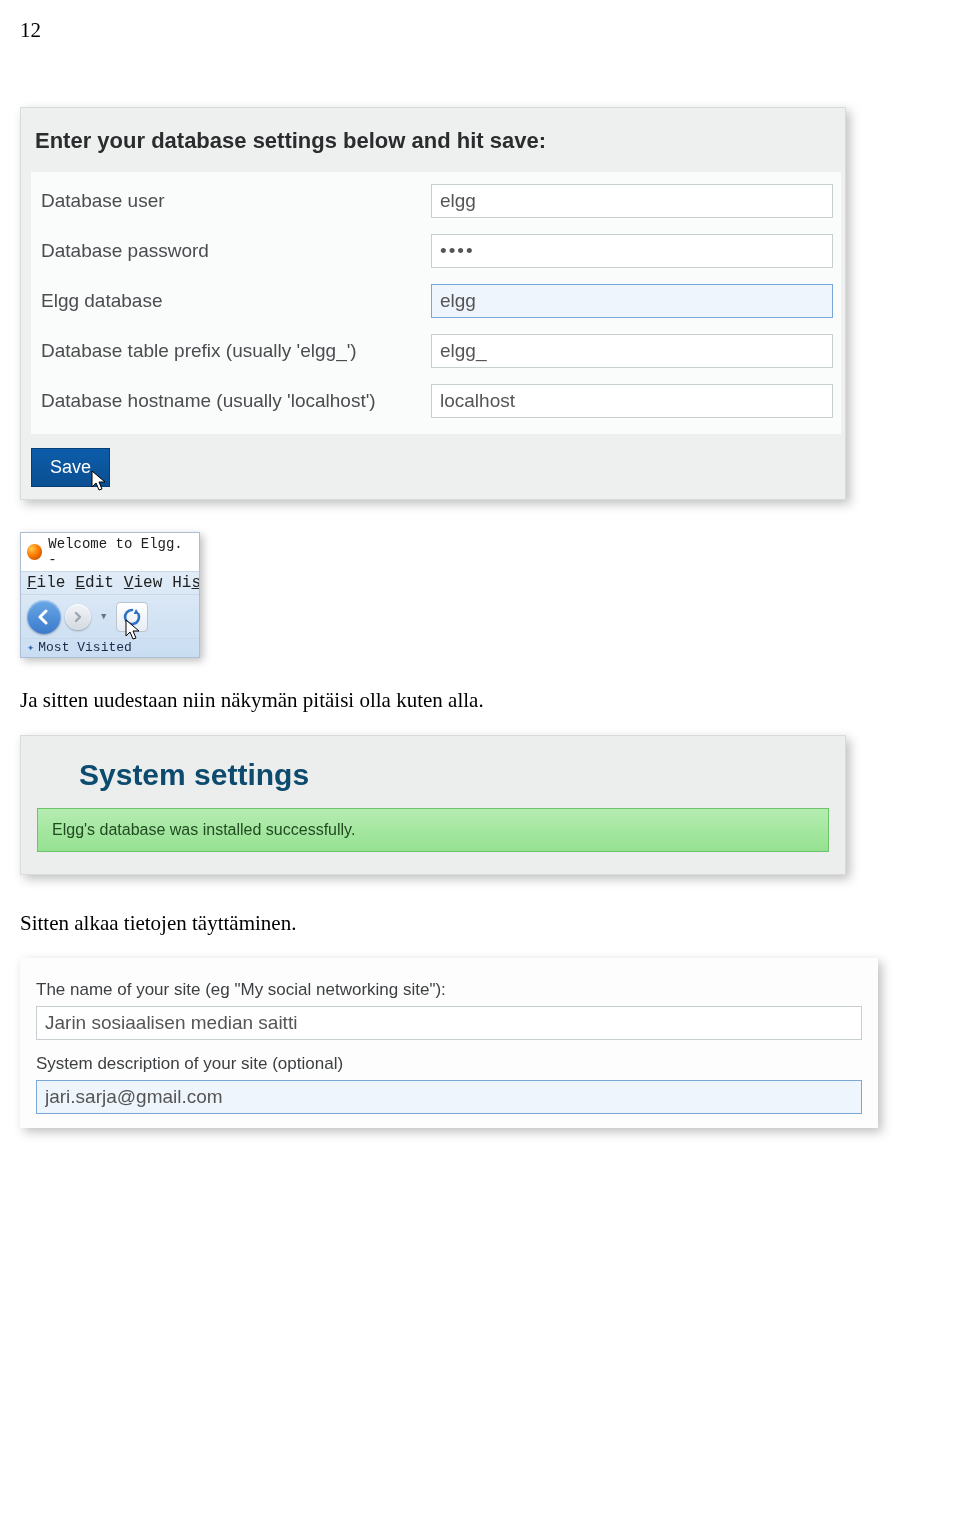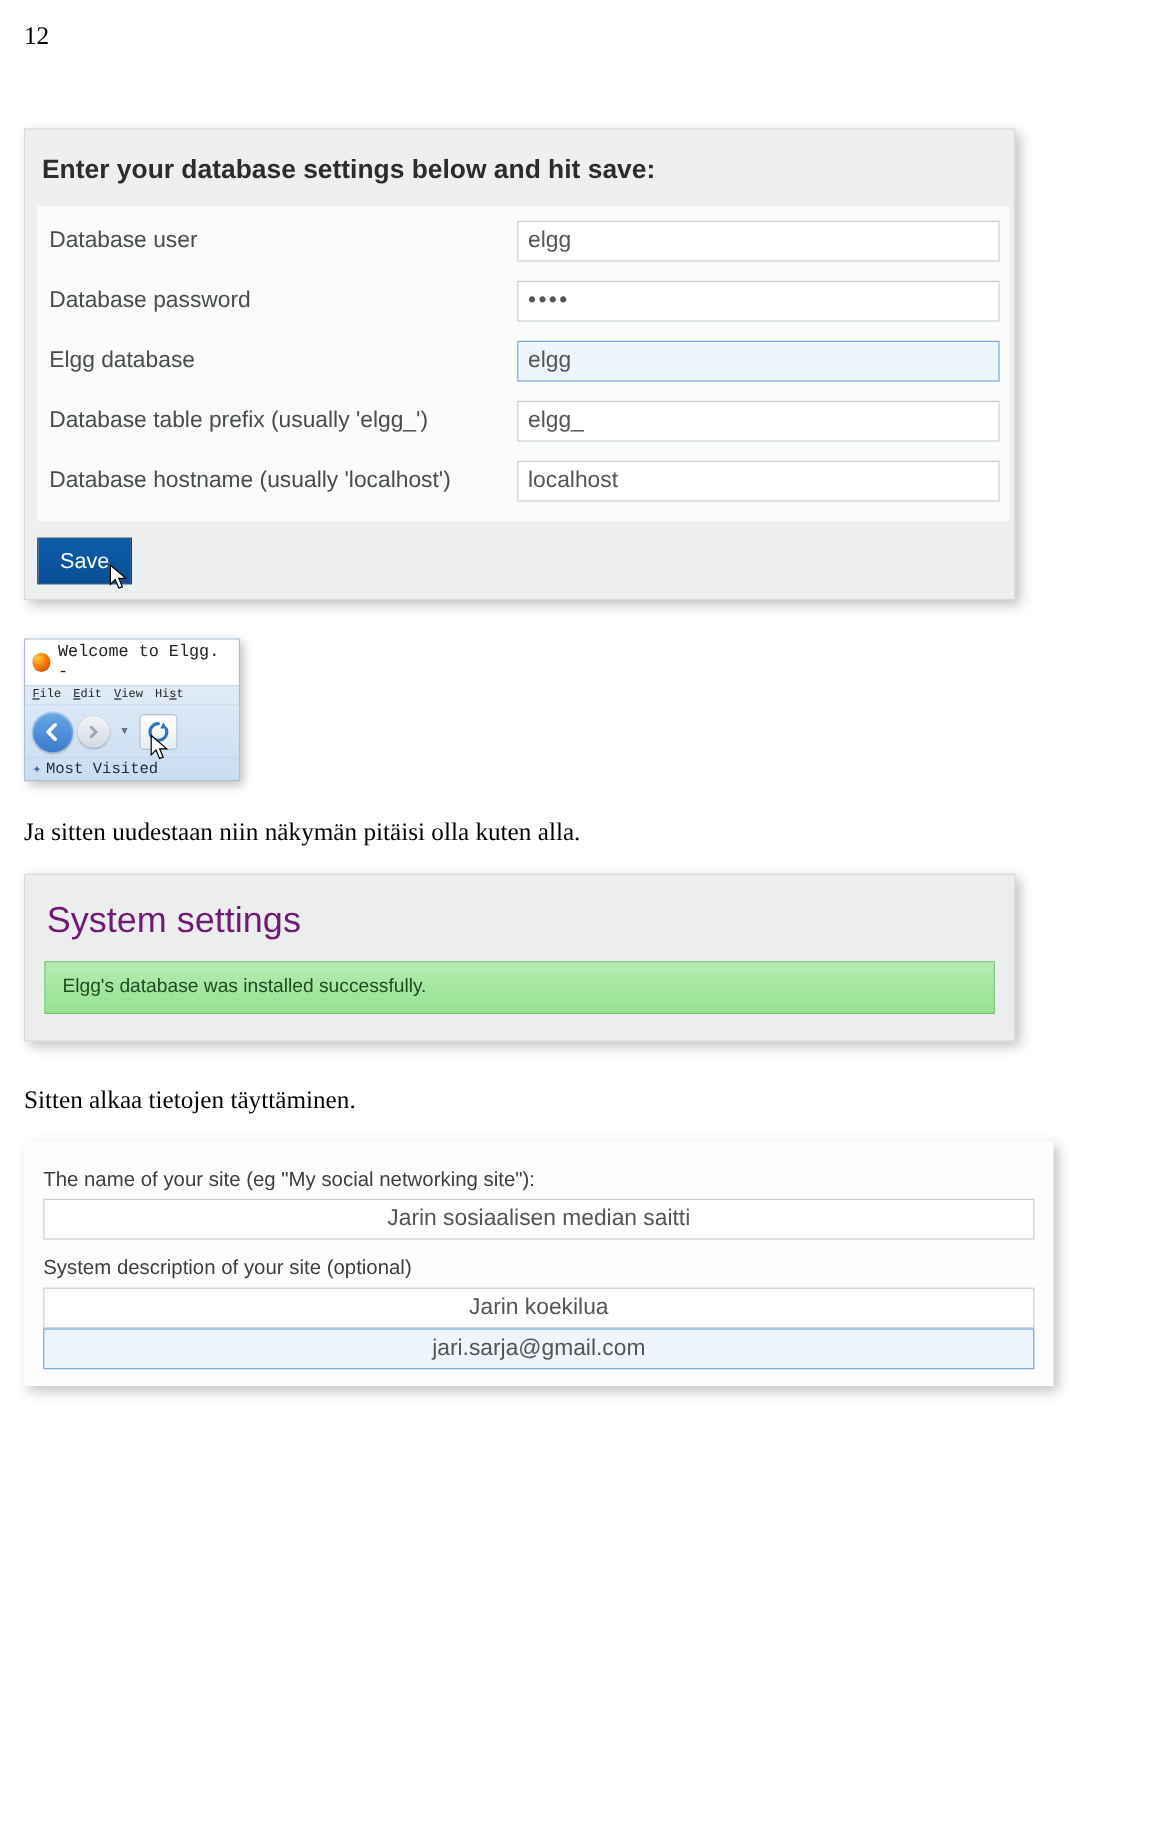--- a/index.html
+++ b/index.html
@@ -127,21 +127,21 @@
   .ff-fox {
     width: 16px;
     height: 16px;
     display: inline-block;
     background: radial-gradient(circle at 30% 30%, #ffcb4d 0%, #ff7a00 45%, #b24000 100%);
     border-radius: 50%;
     position: relative;
   }
   .ff-menu {
     padding: 2px 6px;
-    font-size: 10px;
+    font-size: 16px;
     border-top: 1px solid #cad8e8;
     border-bottom: 1px solid #cad8e8;
     display: flex;
     gap: 10px;
   }
   .ff-menu span u { text-decoration: underline; }
   .ff-tool {
     padding: 5px 6px 4px 6px;
     display: flex;
     align-items: center;
@@ -206,23 +206,24 @@
   }
   
   .sys {
     width: 826px;
     background: #eceeee;
     padding: 6px 10px 22px 16px;
     margin-bottom: 36px;
   }
   .sys-title {
     font-size: 30px;
-    font-weight: normal;
-    color: #701a75;
+    font-weight: bold;
+    color: #0c4a6e;
     padding: 16px 0 16px 2px;
+    margin-left: 40px;
   }
   .sys-msg {
     background: #a6e8a2;
     background: linear-gradient(#b5edb1, #95e191);
     border: 1px solid #6cc368;
     color: #214a21;
     font-size: 16px;
     padding: 12px 14px;
     margin-right: 6px;
   }
@@ -235,21 +236,20 @@
   }
   .siteform .flabel {
     font-family: Verdana, Geneva, sans-serif;
     font-size: 17px;
     color: #3c3f41;
     margin: 14px 0 6px 0;
   }
   .siteform .textfield {
     width: 100%;
     height: 34px;
-    text-align: center;
   }
 </style>
 </head>
 <body>
 
 <div class="page">
 
   <div class="page-number">12</div>
 
   <div class="panel dbform">
@@ -337,18 +337,17 @@
     <div class="sys-msg">Elgg's database was installed successfully.</div>
   </div>
 
   <div class="instr">Sitten alkaa tietojen täyttäminen.</div>
 
   <div class="siteform">
     <div class="flabel">The name of your site (eg "My social networking site"):</div>
     <input class="textfield" type="text" value="Jarin sosiaalisen median saitti" style="">
 
     <div class="flabel">System description of your site (optional)</div>
-    <input class="textfield" type="text" value="Jarin koekilua" style="">
 
     <input class="textfield focused" type="text" value="jari.sarja@gmail.com" style="">
   </div>
 
 </div>
 
 </body></html>

